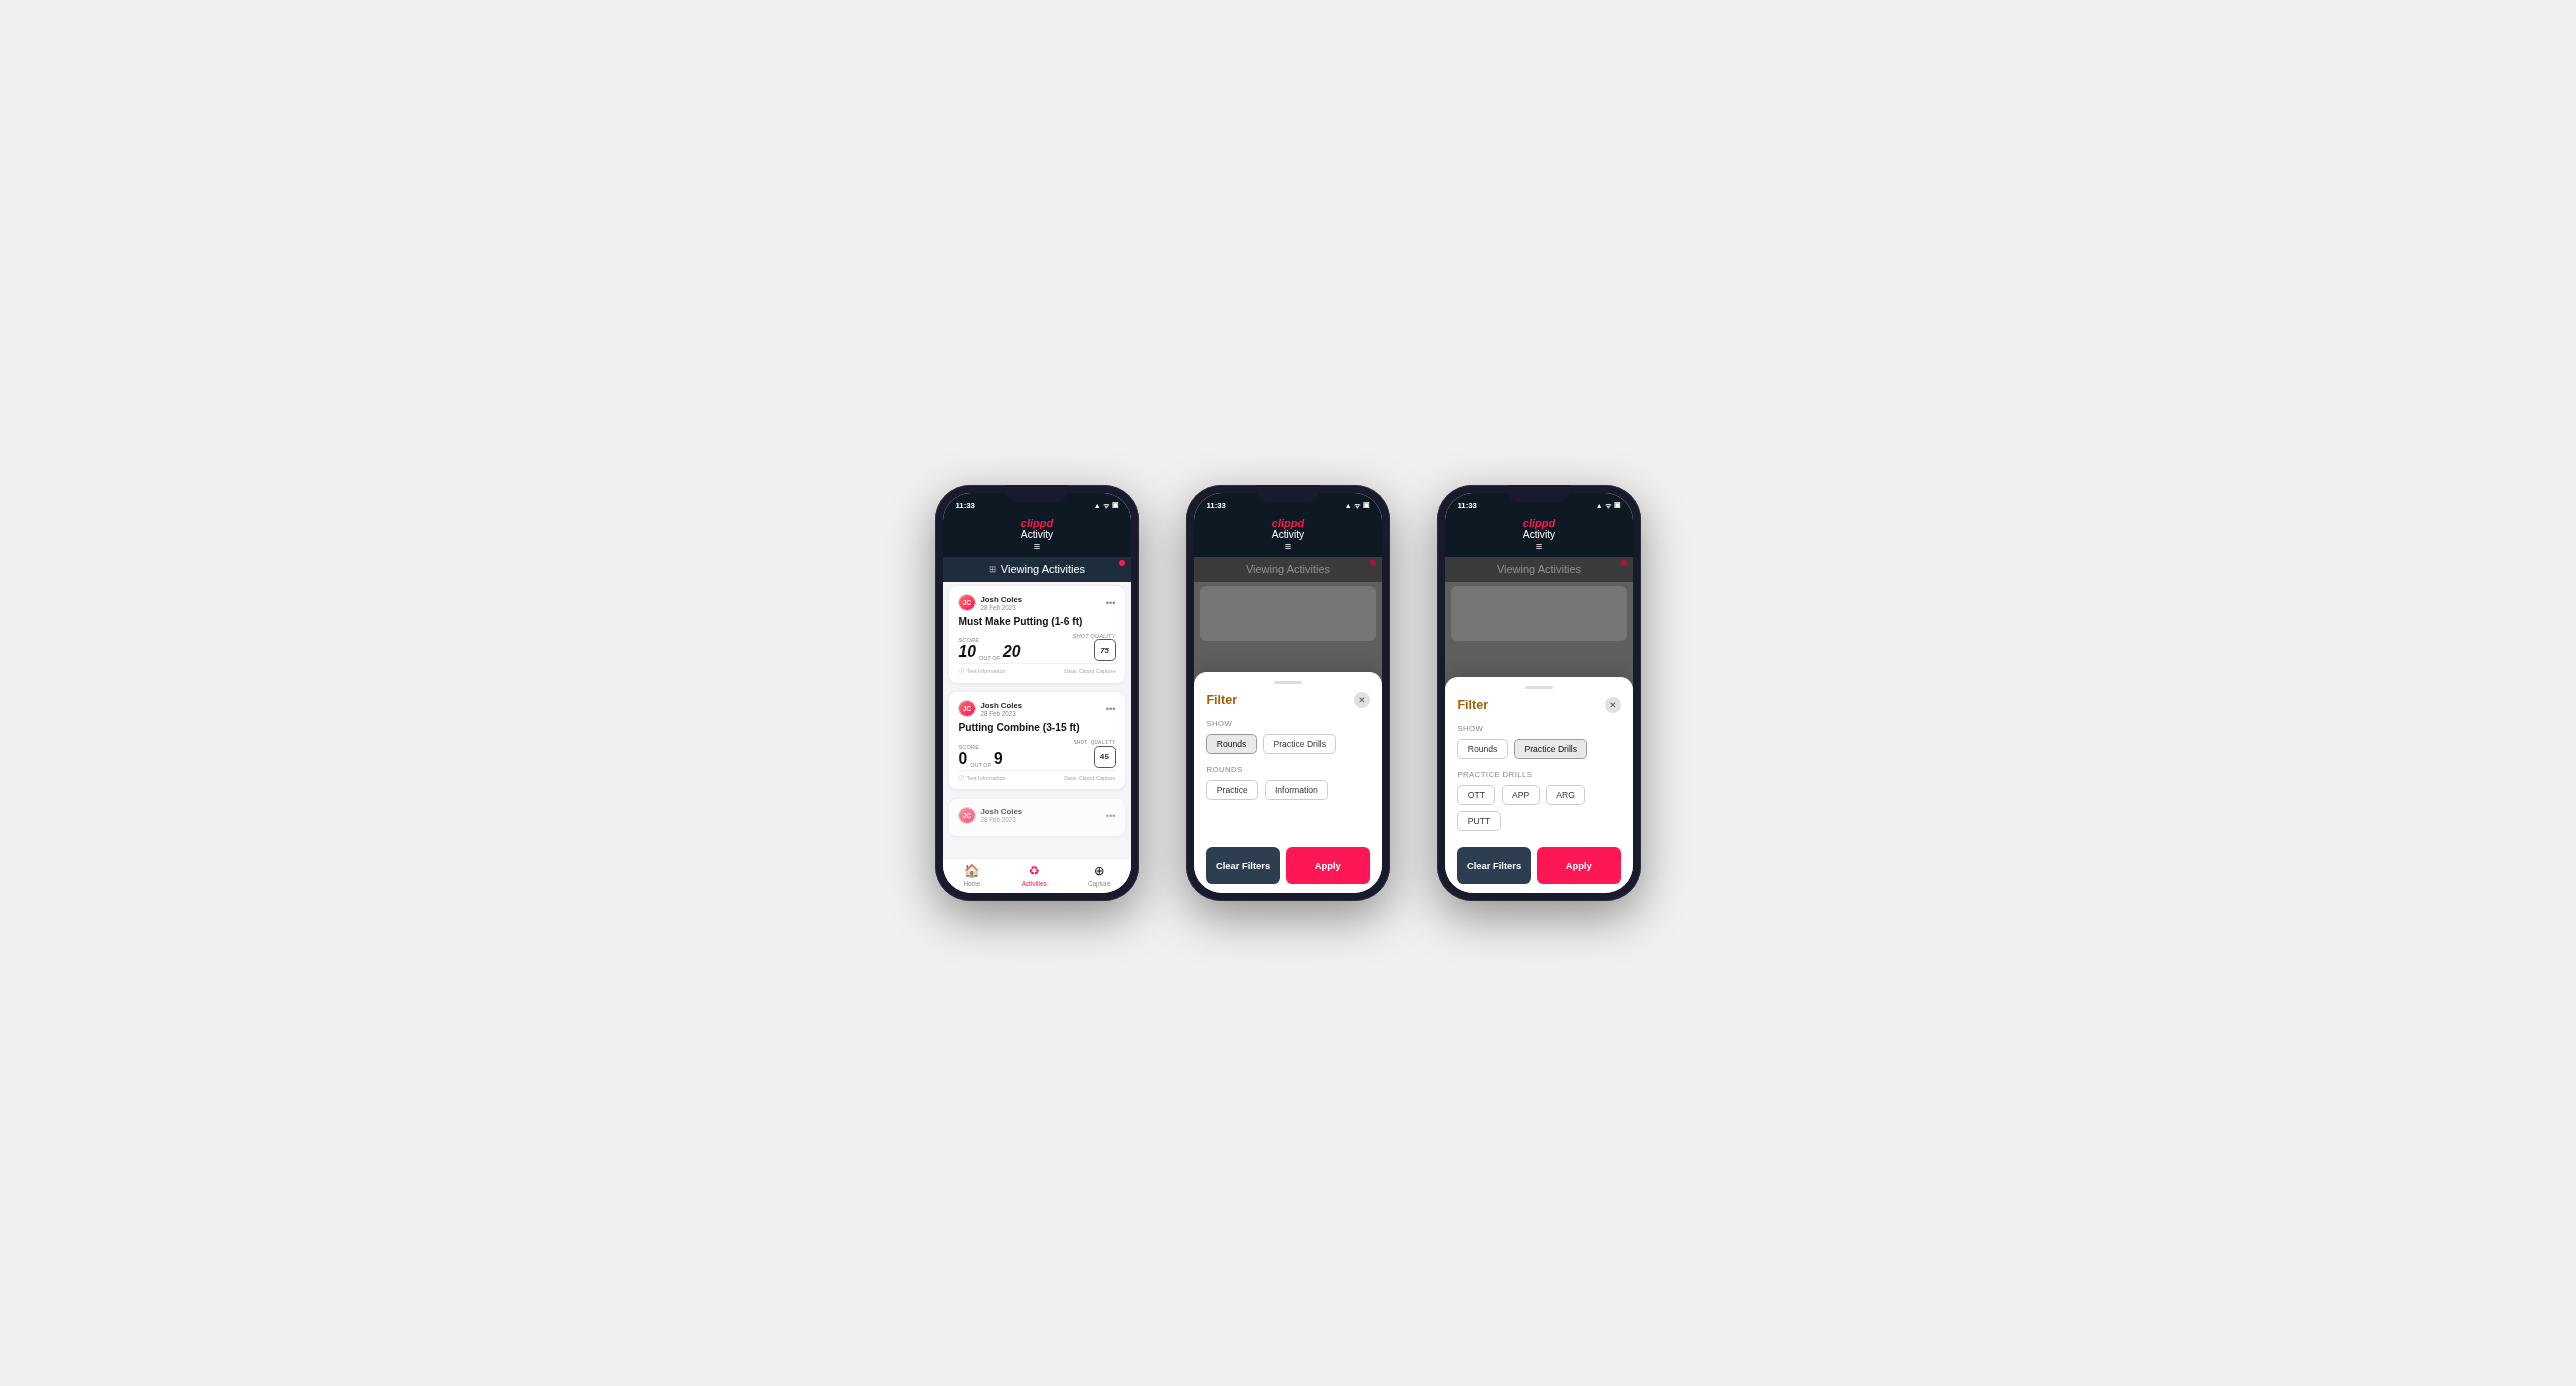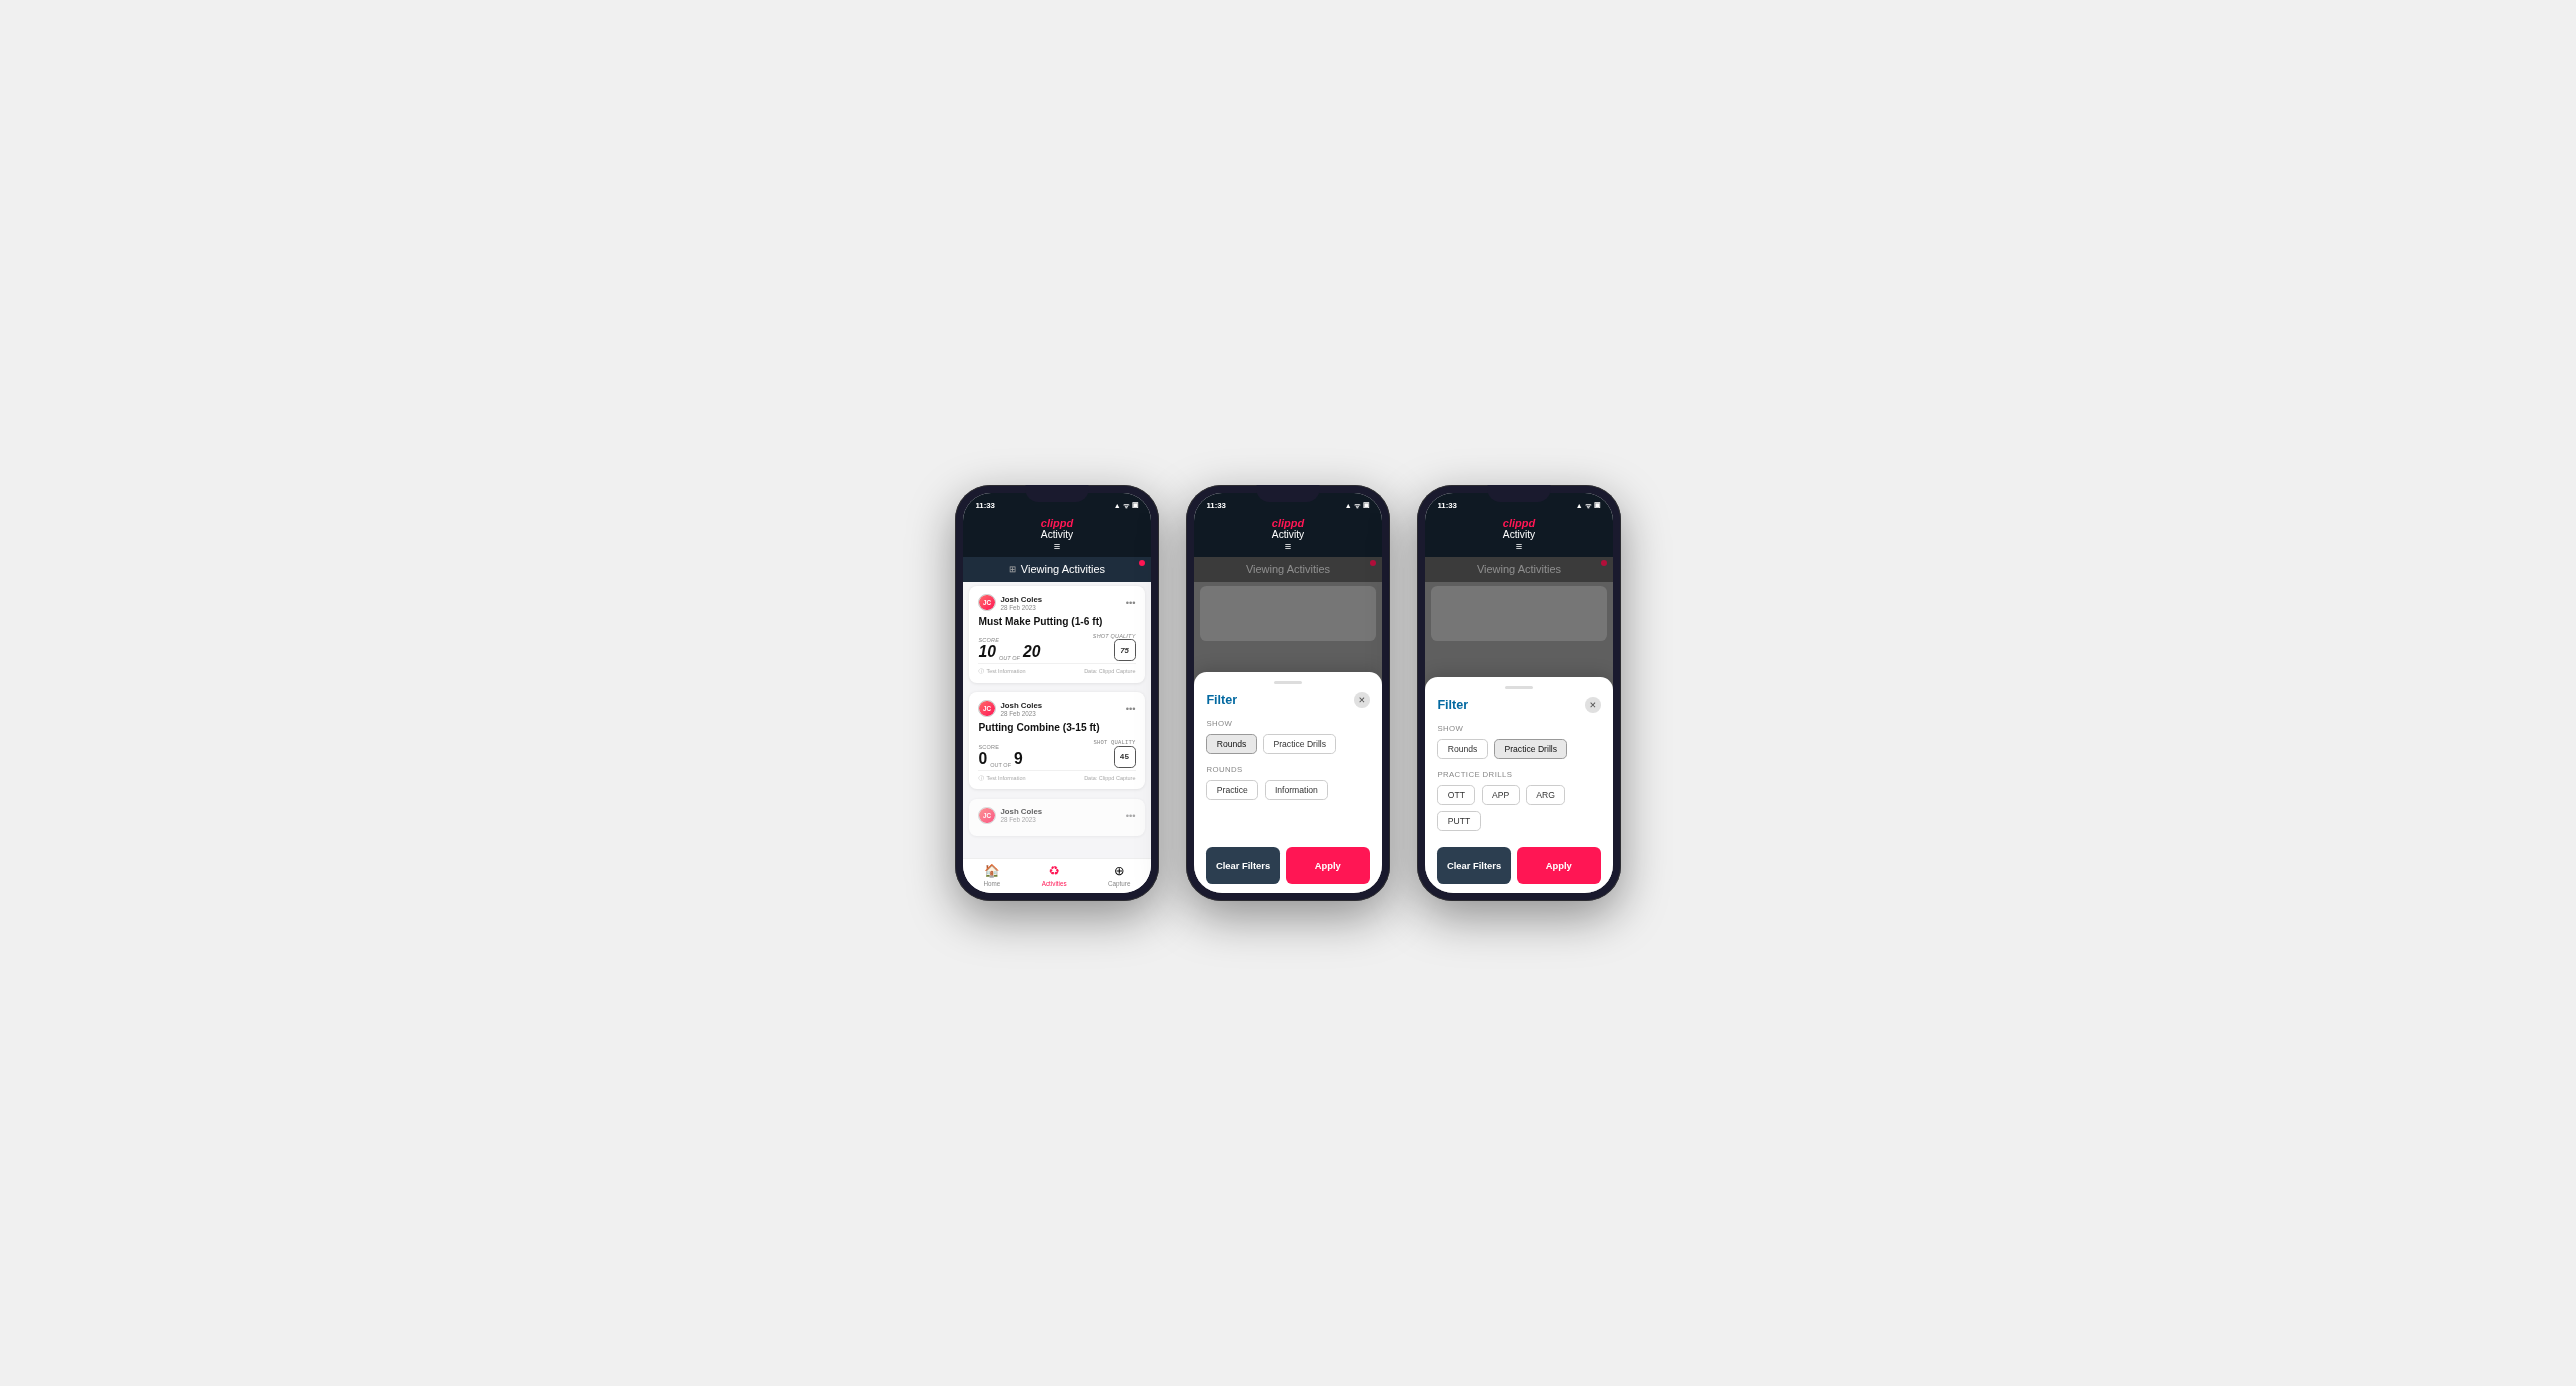--- a/index.html
+++ b/index.html
@@ -7,21 +7,21 @@
       background: #f0f0f0;
       display: flex;
       justify-content: center;
       align-items: center;
       min-height: 100vh;
       font-family: -apple-system, BlinkMacSystemFont, 'Segoe UI', sans-serif;
     }
 
     .scene {
       display: flex;
-      gap: 27px;
+      gap: 47px;
       align-items: flex-start;
       padding: 47px;
     }
 
     
     .phone {
       width: 204px;
       height: 416px;
       background: #1a1a2e;
       border-radius: 35px;
@@ -329,21 +329,21 @@
     .sheet-header {
       display: flex;
       justify-content: space-between;
       align-items: center;
       margin-bottom: 11px;
     }
 
     .sheet-title {
       font-size: 12.6px;
       font-weight: 700;
-      color: #0369a1;
+      color: #a16207;
     }
 
     .close-btn {
       width: 15.7px;
       height: 15.7px;
       border-radius: 50%;
       background: #e0e0e0;
       display: flex;
       align-items: center;
       justify-content: center;

